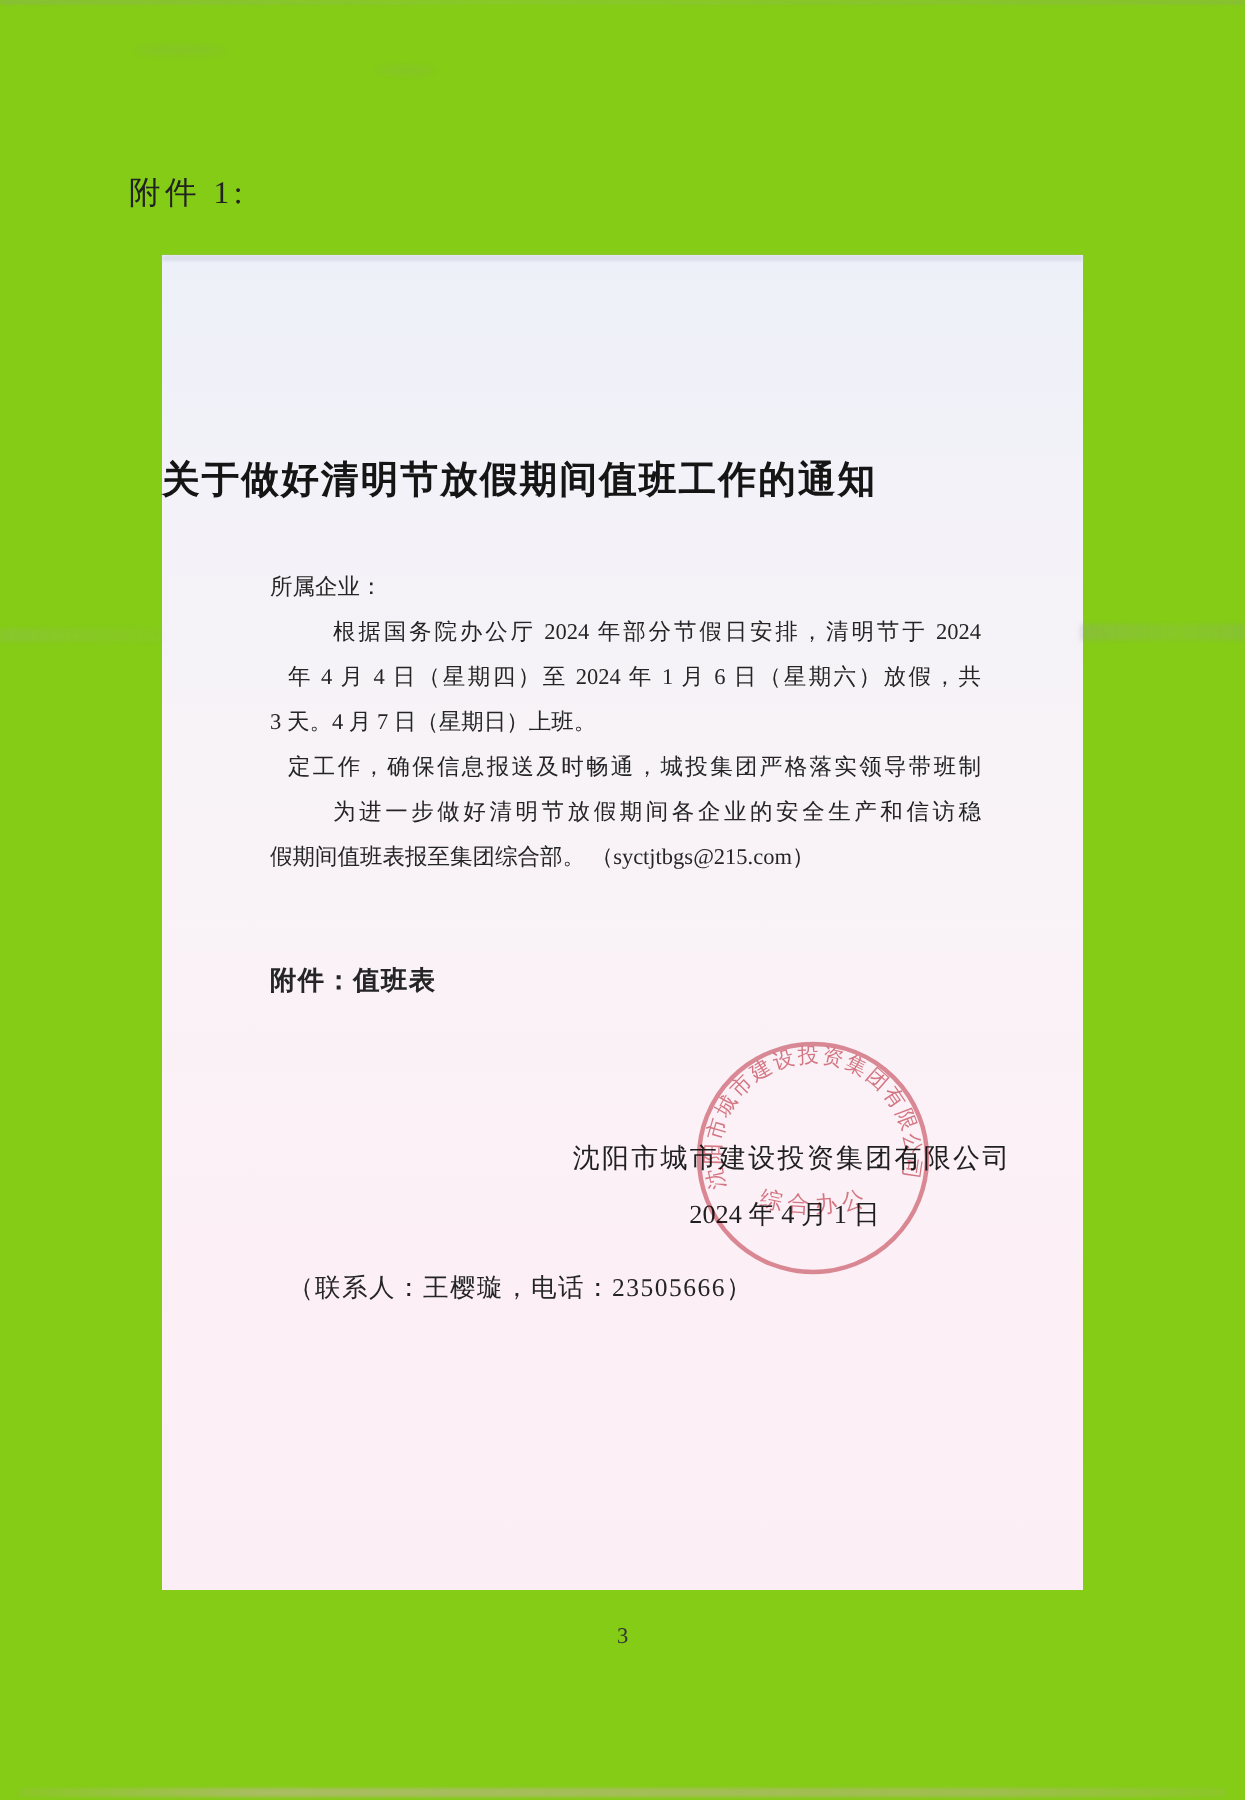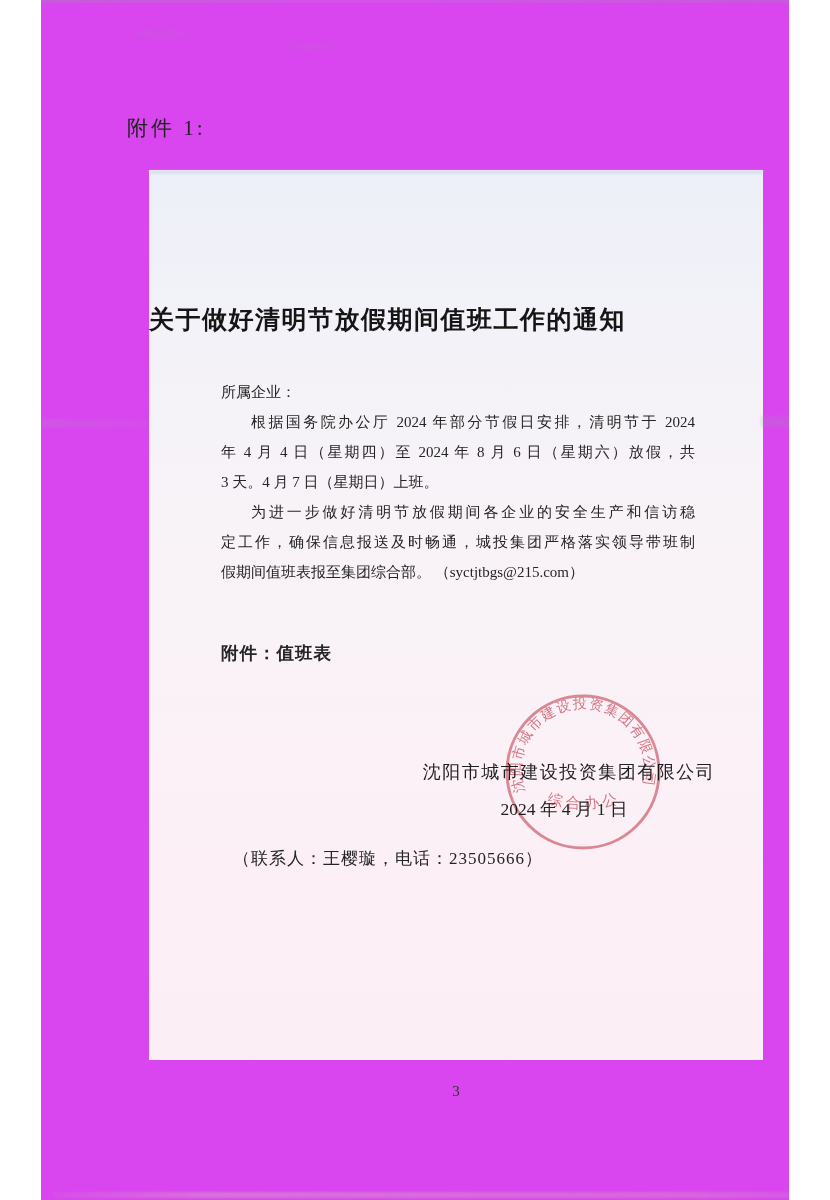--- a/index.html
+++ b/index.html
@@ -1,24 +1,24 @@
 <!DOCTYPE html>
 <html><head>
 <meta charset="utf-8">
 <style>
   * { margin: 0; padding: 0; box-sizing: border-box; }
   html, body { background: #ffffff; }
   body { font-family: "Liberation Serif", "DejaVu Serif", serif; }
 
   .page {
     position: relative;
-    width: 748px;
+    width: 830px;
     height: 1200px;
     margin: 0 auto;
-    background: #d946ef;
+    background: #84cc16;
     overflow: hidden;
     color: #2a2a2a;
   }
 
   
   .top-edge {
     position: absolute; left: 0; top: 0; width: 100%; height: 3px;
     background: linear-gradient(90deg, rgba(150,150,160,0.25), rgba(180,180,190,0.12) 40%, rgba(150,150,160,0.22));
     filter: blur(0.6px);
   }
@@ -72,20 +72,21 @@
   }
   .body-line {
     height: 30px;
     line-height: 30px;
     white-space: nowrap;
   }
   .body-line.justify {
     white-space: normal;
     text-align: justify;
     text-align-last: justify;
+    margin-left: 12px;
   }
   .body-line.indent { text-indent: 2em; }
 
   .attachment-line {
     position: absolute;
     left: 72px; top: 471px;
     font-size: 17.5px;
     letter-spacing: 1px;
     color: #252525;
     font-weight: bold;
@@ -176,24 +177,24 @@
 
   <div class="attachment-label">附件 1:</div>
 
   <div class="scan-sheet">
 
     <div class="doc-title">关于做好清明节放假期间值班工作的通知</div>
 
     <div class="body-block">
       <div class="body-line">所属企业：</div>
       <div class="body-line justify indent">根据国务院办公厅 2024 年部分节假日安排，清明节于 2024</div>
-      <div class="body-line justify">年 4 月 4 日（星期四）至 2024 年 8 月 6 日（星期六）放假，共</div>
+      <div class="body-line justify">年 4 月 4 日（星期四）至 2024 年 1 月 6 日（星期六）放假，共</div>
       <div class="body-line">3 天。4 月 7 日（星期日）上班。</div>
+      <div class="body-line justify">定工作，确保信息报送及时畅通，城投集团严格落实领导带班制</div>
       <div class="body-line justify indent">为进一步做好清明节放假期间各企业的安全生产和信访稳</div>
-      <div class="body-line justify">定工作，确保信息报送及时畅通，城投集团严格落实领导带班制</div>
       <div class="body-line">假期间值班表报至集团综合部。 （syctjtbgs@215.com）</div>
     </div>
 
     <div class="attachment-line">附件：值班表</div>
 
     <div class="sig-company">沈阳市城市建设投资集团有限公司</div>
     <div class="sig-date">2024 年 4 月 1 日</div>
     <div class="sig-contact">（联系人：王樱璇，电话：23505666）</div>
 
     <svg class="seal" viewBox="0 0 180 180" xmlns="http://www.w3.org/2000/svg">

